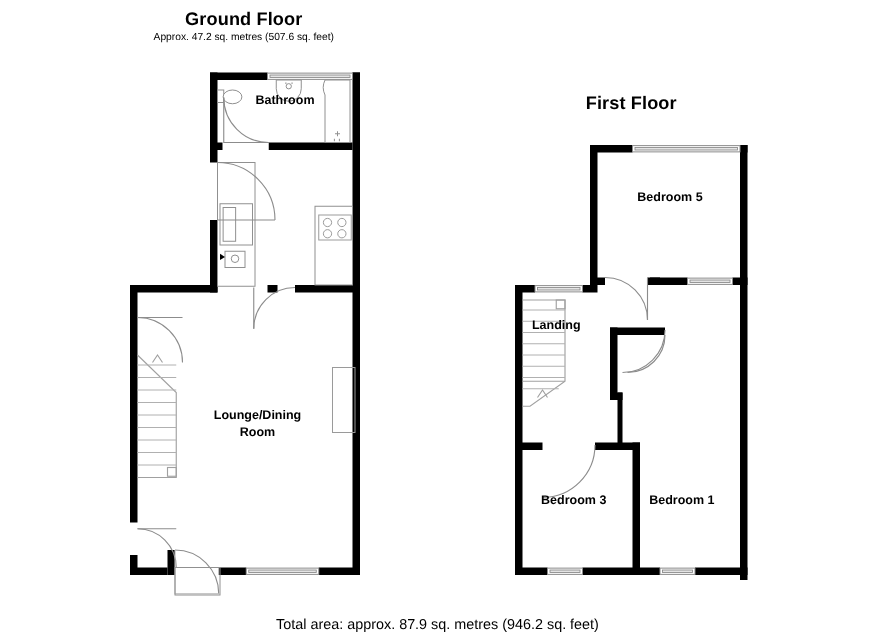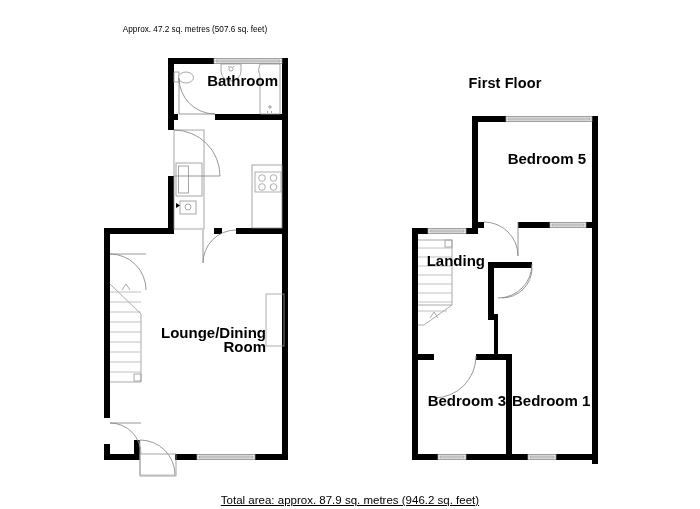--- a/index.html
+++ b/index.html
@@ -38,23 +38,23 @@
   .total-area {
     position: absolute;
     left: 0;
     right: 0;
     text-align: center;
     font-size: 11.5px;
     color: #000;
   }
   .room-label {
     position: absolute;
-    text-align: right;
+    text-align: center;
     font-weight: bold;
-    font-size: 15px;
+    font-size: 10px;
     line-height: 13.5px;
     white-space: pre;
     color: #000;
   }
   svg.plan {
     position: absolute;
     left: 0;
     top: 0;
     overflow: visible;
   }
@@ -68,20 +68,21 @@
   .win-in { fill: #e4e4e4; stroke: #8a8a8a; stroke-width: 0.7; }
   .stair-line { stroke: #b0b0b0; stroke-width: 0.8; fill: none; }
   .stair-edge { stroke: #a0a0a0; stroke-width: 0.9; fill: none; }
   .hob { fill: none; stroke: #9b9b9b; stroke-width: 0.8; }
 </style>
 </head>
 <body>
 
 <div id="page-root">
 
+  <div class="floor-title" style="left:95px; top:8px; width:200px;">Ground Floor</div>
   <div class="floor-sub" style="left:95px; top:25px; width:200px;">Approx. 47.2 sq. metres (507.6 sq. feet)</div>
 
   <svg class="plan" width="700" height="509" viewBox="0 0 700 509">
 
     <g>
 
       <rect class="wall" x="168" y="58" width="46" height="6"></rect>
 
       <rect class="wall" x="282" y="58" width="6" height="6"></rect>
 
@@ -292,15 +293,15 @@
 
   <div class="room-label" style="left:486px; top:152px; width:100px;">Bedroom 5</div>
 
   <div class="room-label" style="left:405px; top:254px; width:80px;">Landing</div>
 
 
   <div class="room-label" style="left:412px; top:394px; width:94px;">Bedroom 3</div>
 
   <div class="room-label" style="left:512px; top:394px; width:67px;">Bedroom 1</div>
 
-  <div class="total-area" style="top:494px;text-decoration:underline;">Total area: approx. 87.9 sq. metres (946.2 sq. feet)</div>
+  <div class="total-area" style="top:494px;">Total area: approx. 87.9 sq. metres (946.2 sq. feet)</div>
 
 </div>
 
 </body></html>

